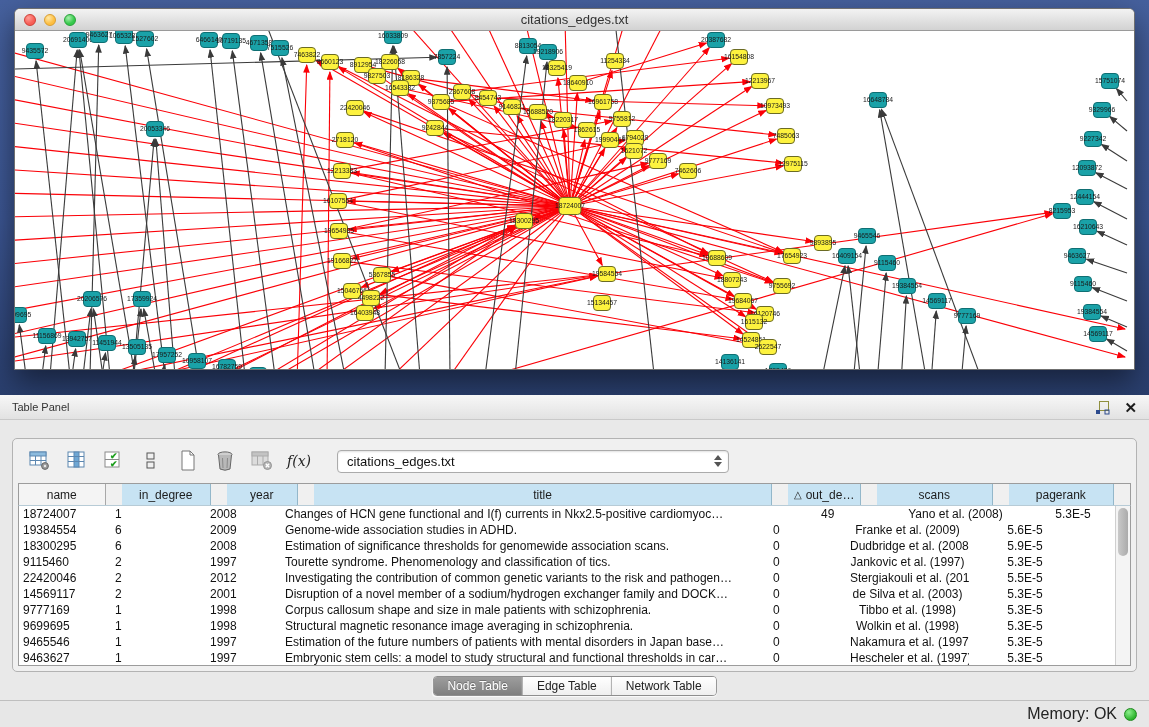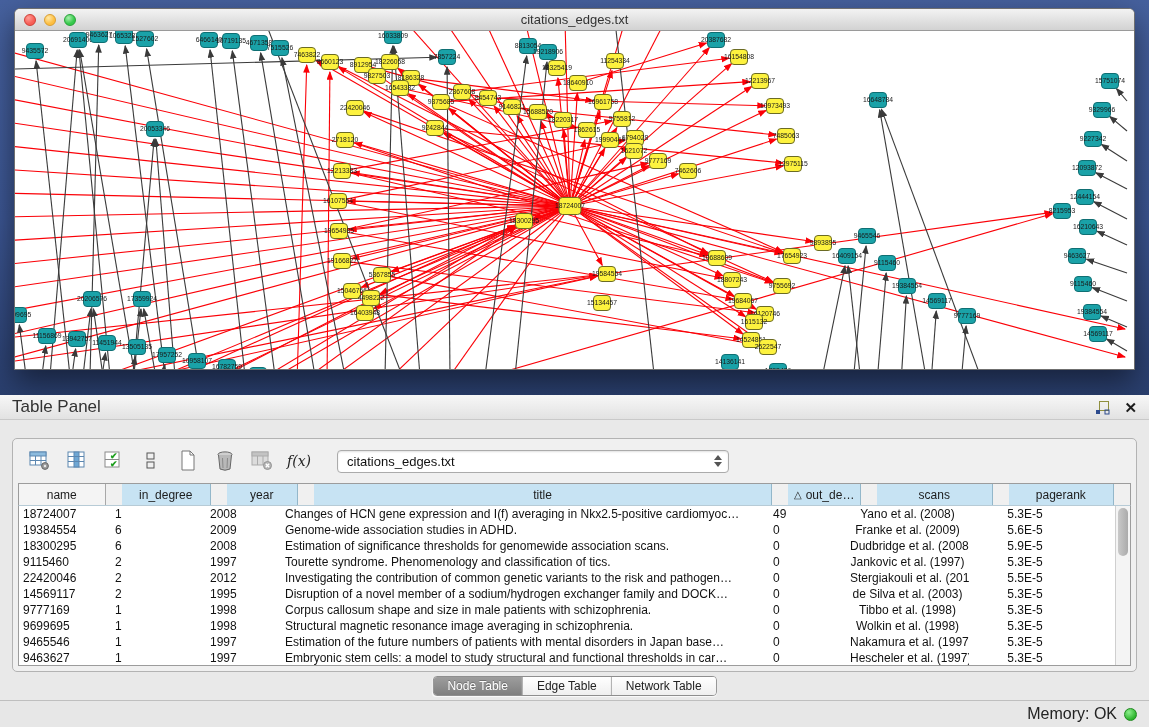--- a/index.html
+++ b/index.html
@@ -22,21 +22,21 @@
   .light.yellow { background:radial-gradient(circle at 35% 30%, #ffe9a8,#fdbe41 60%); border:1px solid #d99e31; }
   .light.green  { background:radial-gradient(circle at 35% 30%, #a9efad,#35c94b 60%); border:1px solid #27a138; }
   .graph-content { position:relative; width:1119px; height:339px; background:#fff; }
   svg.graph { display:block; }
   .graph-node text { pointer-events:none; }
 
   
   .panel { position:absolute; left:0; top:395px; width:1149px; height:332px; background:#e9e9e9; }
   .panel-header { height:25px; background:linear-gradient(180deg,#f7f7f7,#e2e2e2);
     border-bottom:1px solid #c9c9c9; display:flex; align-items:center; padding:0 12px; }
-  .panel-title { font-size:17px; color:#333; }
+  .panel-title { font-size:11px; color:#333; }
   .panel-header .spacer { flex:1; }
   .panel-header .hicon { margin-left:14px; cursor:pointer; display:flex; align-items:center; }
   .close-x { font-size:15px; font-weight:bold; color:#1c1c1c; line-height:1; }
 
   .groupbox { position:absolute; left:12px; top:43px; width:1125px; height:234px;
     border:1px solid #b3b3b3; border-radius:5px; background:#f0f0f0; }
   .toolbar { height:44px; display:flex; align-items:center; padding:0 14px; gap:11px; }
   .tbtn { width:26px; height:26px; display:flex; align-items:center; justify-content:center; cursor:pointer; }
   .fx { font-family:"DejaVu Serif", serif; font-style:italic; font-size:14px; color:#222; }
   .combo { margin-left:14px; width:392px; height:23px; background:#fff;
@@ -790,22 +790,22 @@
           <span>pagerank</span>
         </div>
         <div class="th filler"></div>
       </div>
     <div class="tbody">
       <div>
           <div class="tr">
             <div class="td al" style="width: 92px;">18724007</div>
             <div class="td al" style="width: 95px;">1</div>
             <div class="td al" style="width: 75px;">2008</div>
-            <div class="td al" style="width: 488px;">Changes of HCN gene expression and I(f) averaging in Nkx2.5-positive cardiomyoc…</div>
-            <div class="td al" style="width: 77px;">49</div>
+            <div class="td al" style="width: 488px;">Changes of HCN gene functional and I(f) currents in Nkx2.5-positive cardiomyoc…</div>
+            <div class="td al" style="width: 77px; margin-left: 48px;">49</div>
             <div class="td ac" style="width: 123px; text-align: center;">Yano et al. (2008)</div>
             <div class="td ac" style="width: 112px;">5.3E-5</div>
           </div>
           <div class="tr">
             <div class="td al" style="width: 92px;">19384554</div>
             <div class="td al" style="width: 95px;">6</div>
             <div class="td al" style="width: 75px;">2009</div>
             <div class="td al" style="width: 488px;">Genome-wide association studies in ADHD.</div>
             <div class="td al" style="width: 77px;">0</div>
             <div class="td ac" style="width: 123px;">Franke et al. (2009)</div>
@@ -834,21 +834,21 @@
             <div class="td al" style="width: 95px;">2</div>
             <div class="td al" style="width: 75px;">2012</div>
             <div class="td al" style="width: 488px;">Investigating the contribution of common genetic variants to the risk and pathogen…</div>
             <div class="td al" style="width: 77px;">0</div>
             <div class="td ac" style="width: 123px;">Stergiakouli et al. (2012)</div>
             <div class="td ac" style="width: 112px;">5.5E-5</div>
           </div>
           <div class="tr">
             <div class="td al" style="width: 92px;">14569117</div>
             <div class="td al" style="width: 95px;">2</div>
-            <div class="td al" style="width: 75px;">1995</div>
+            <div class="td al" style="width: 75px;">2001</div>
             <div class="td al" style="width: 488px;">Disruption of a novel member of a sodium/hydrogen exchanger family and DOCK…</div>
             <div class="td al" style="width: 77px;">0</div>
             <div class="td ac" style="width: 123px;">de Silva et al. (2003)</div>
             <div class="td ac" style="width: 112px;">5.3E-5</div>
           </div>
           <div class="tr">
             <div class="td al" style="width: 92px;">9777169</div>
             <div class="td al" style="width: 95px;">1</div>
             <div class="td al" style="width: 75px;">1998</div>
             <div class="td al" style="width: 488px;">Corpus callosum shape and size in male patients with schizophrenia.</div>

